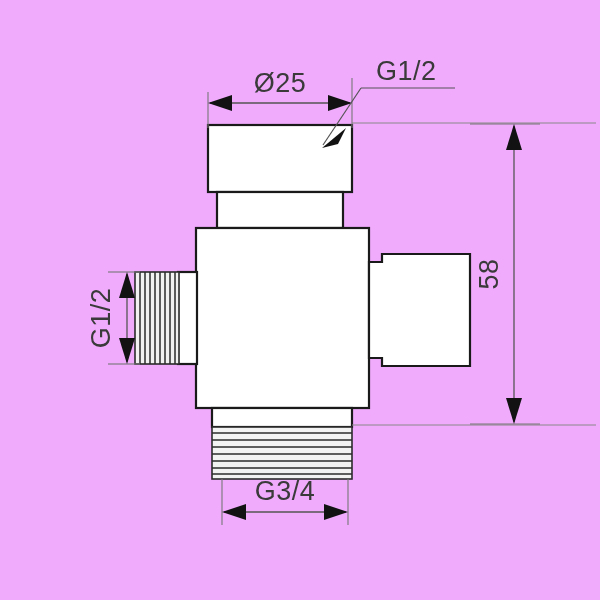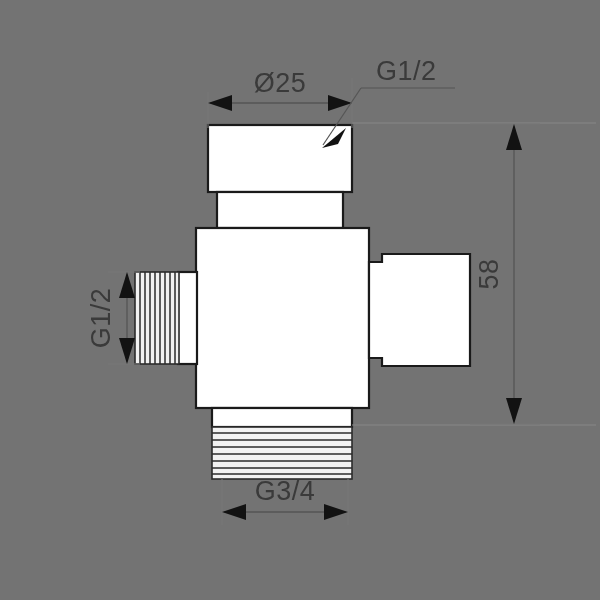--- a/index.html
+++ b/index.html
@@ -10,21 +10,21 @@
   body {
     width: 600px;
     height: 600px;
     font-family: "Liberation Sans", sans-serif;
     overflow: hidden;
   }
   #drawing-root {
     position: relative;
     width: 600px;
     height: 600px;
-    background: #737373;
+    background: #f0abfc;
   }
   svg#technical-drawing {
     display: block;
     width: 600px;
     height: 600px;
   }
   .part-outline {
     fill: #ffffff;
     stroke: #1a1a1a;
     stroke-width: 2.2;

